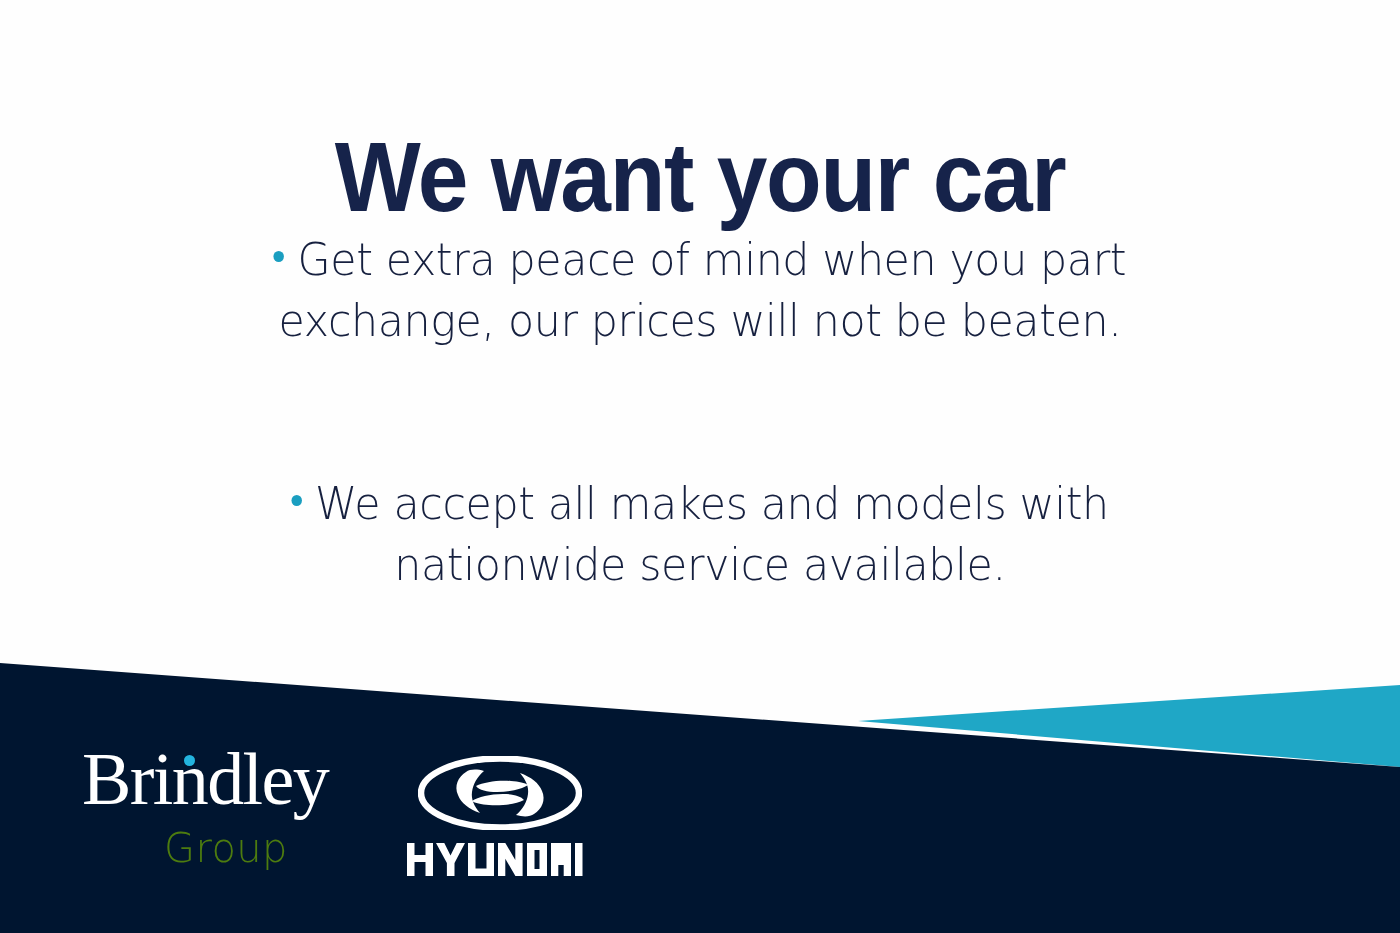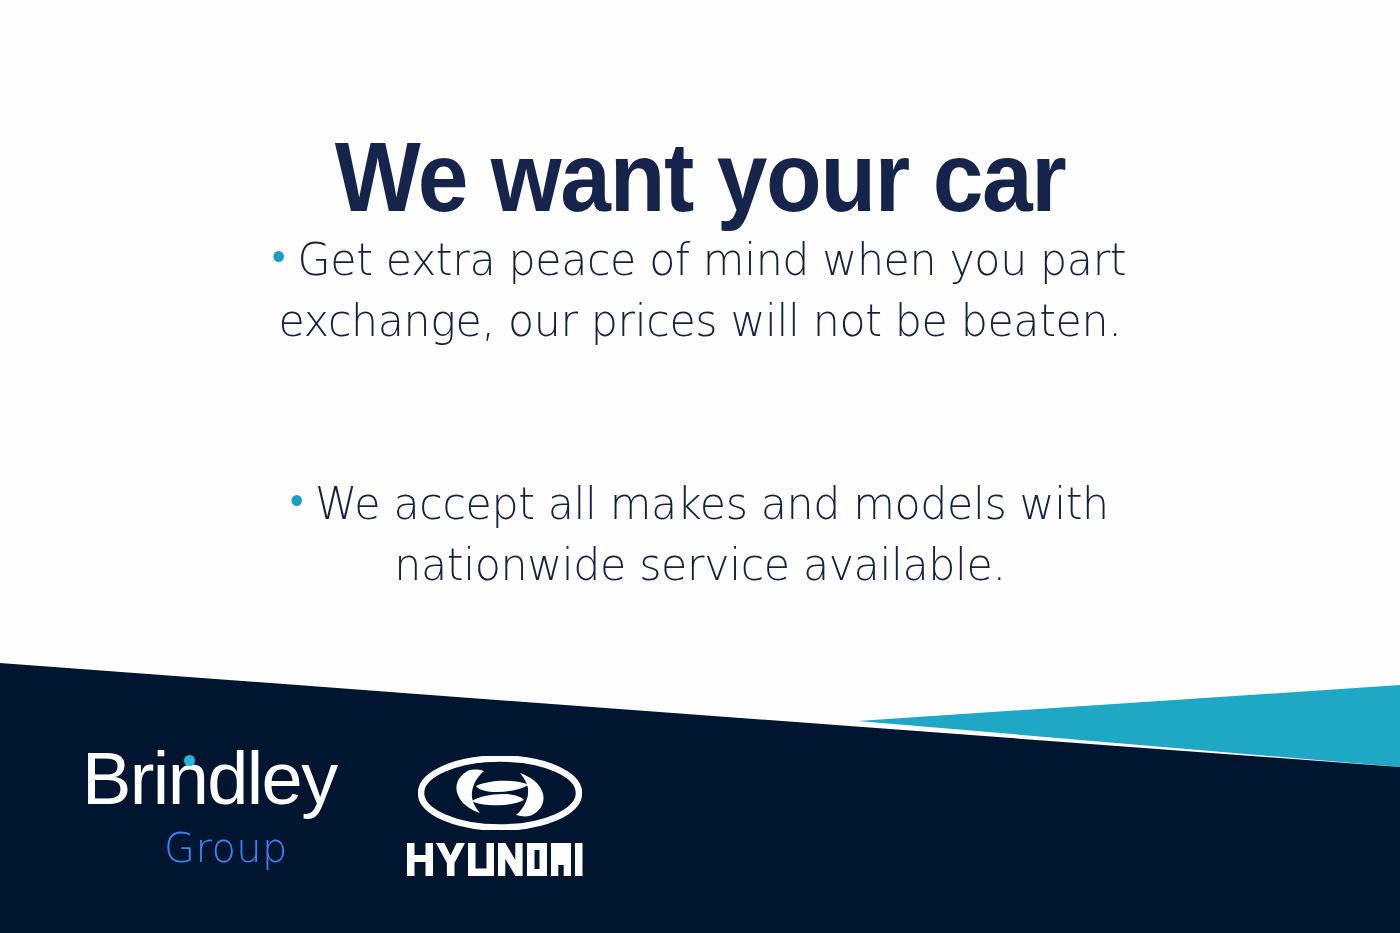--- a/index.html
+++ b/index.html
@@ -102,21 +102,21 @@
 
   
   #brindley-logo {
     position: relative;
     width: 266px;
     height: 132px;
   }
 
   #brindley-wordmark {
     position: relative;
-    font-family: Liberation Sans, sans-serif;
+    font-family: Liberation Serif, serif;
     font-weight: 300;
     font-size: 74px;
     line-height: 74px;
     color: #ffffff;
     letter-spacing: -1.6px;
     padding-left: 4px;
     white-space: nowrap;
   }
 
   #brindley-i-dot {
@@ -199,21 +199,21 @@
 
   </div>
 
   <div id="logo-row">
 
     <div id="brindley-logo">
       <div id="brindley-wordmark" style="color: rgb(255, 255, 255);">
         <span>Brindley</span>
         <span id="brindley-i-dot" style="background: rgb(35, 180, 222);"></span>
       </div>
-      <div id="brindley-group-word" style="color: #3b82f6;">Group</div>
+      <div id="brindley-group-word" style="color: #4d7c0f;">Group</div>
     </div>
 
     <div id="hyundai-logo">
 
       <svg id="hyundai-emblem" width="164" height="74" viewBox="0 0 164 74" xmlns="http://www.w3.org/2000/svg" aria-hidden="true">
 
         <ellipse cx="82" cy="37" rx="79" ry="34.5" fill="none" stroke="#ffffff" stroke-width="6.5"></ellipse>
 
         <g fill="#ffffff">
 

